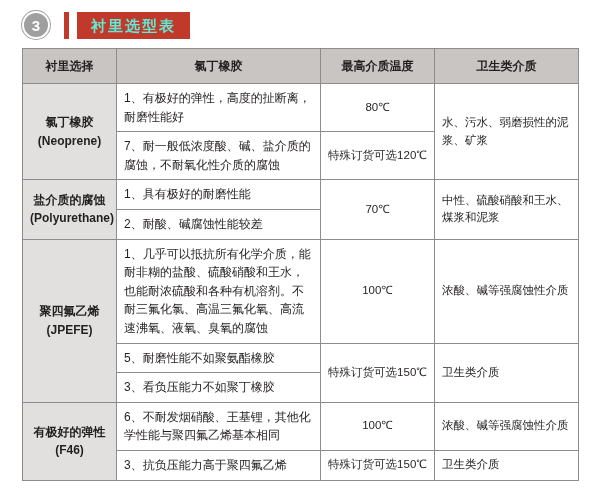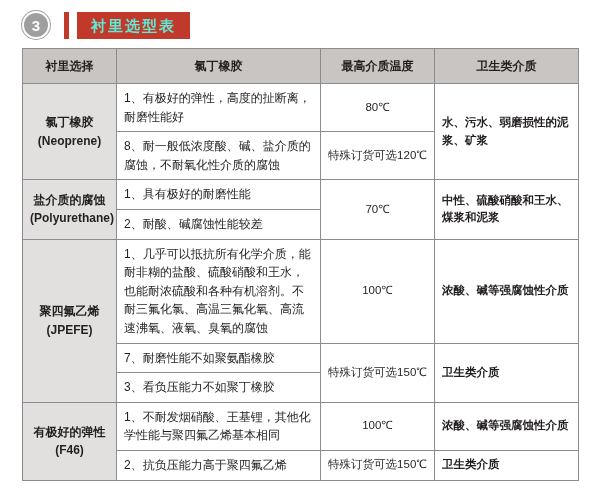--- a/index.html
+++ b/index.html
@@ -102,21 +102,20 @@
     font-size: 12px;
   }
   td.temp {
     text-align: center;
     font-size: 11.5px;
     margin-top: 8px;
   }
   td.scope {
     text-align: left;
     font-size: 11.5px;
-    font-weight: bold;
   }
   .col1 { width: 94px; }
   .col2 { width: 204px; }
   .col3 { width: 114px; }
   .col4 { width: 144px; }
 </style>
 </head>
 <body>
 
 <div class="page">
@@ -150,21 +149,21 @@
         <tr>
           <td class="lining" rowspan="2">
             <div>氯丁橡胶</div>
             <div>(Neoprene)</div>
           </td>
           <td class="perf">1、有极好的弹性，高度的扯断离，耐磨性能好</td>
           <td class="temp">80℃</td>
           <td class="scope" rowspan="2">水、污水、弱磨损性的泥浆、矿浆</td>
         </tr>
         <tr>
-          <td class="perf">8、耐一般低浓度酸、碱、盐介质的腐蚀，不耐氧化性介质的腐蚀</td>
+          <td class="perf">7、耐一般低浓度酸、碱、盐介质的腐蚀，不耐氧化性介质的腐蚀</td>
           <td class="temp">特殊订货可选120℃</td>
         </tr>
 
         <tr>
           <td class="lining" rowspan="2">
             <div>盐介质的腐蚀</div>
             <div>(Polyurethane)</div>
           </td>
           <td class="perf">1、具有极好的耐磨性能</td>
           <td class="temp" rowspan="2">70℃</td>
@@ -177,39 +176,39 @@
         <tr>
           <td class="lining" rowspan="3">
             <div>聚四氟乙烯</div>
             <div>(JPEFE)</div>
           </td>
           <td class="perf">1、几乎可以抵抗所有化学介质，能耐非糊的盐酸、硫酸硝酸和王水，也能耐浓硫酸和各种有机溶剂。不耐三氟化氯、高温三氟化氧、高流速沸氧、液氧、臭氧的腐蚀</td>
           <td class="temp">100℃</td>
           <td class="scope">浓酸、碱等强腐蚀性介质</td>
         </tr>
         <tr>
-          <td class="perf">7、耐磨性能不如聚氨酯橡胶</td>
+          <td class="perf">5、耐磨性能不如聚氨酯橡胶</td>
           <td class="temp" rowspan="2">特殊订货可选150℃</td>
           <td class="scope" rowspan="2">卫生类介质</td>
         </tr>
         <tr>
           <td class="perf">3、看负压能力不如聚丁橡胶</td>
         </tr>
 
         <tr>
           <td class="lining" rowspan="2">
             <div>有极好的弹性</div>
             <div>(F46)</div>
           </td>
-          <td class="perf">1、不耐发烟硝酸、王基锂，其他化学性能与聚四氟乙烯基本相同</td>
+          <td class="perf">6、不耐发烟硝酸、王基锂，其他化学性能与聚四氟乙烯基本相同</td>
           <td class="temp">100℃</td>
           <td class="scope">浓酸、碱等强腐蚀性介质</td>
         </tr>
         <tr>
-          <td class="perf">2、抗负压能力高于聚四氟乙烯</td>
+          <td class="perf">3、抗负压能力高于聚四氟乙烯</td>
           <td class="temp">特殊订货可选150℃</td>
           <td class="scope">卫生类介质</td>
         </tr>
       </tbody>
     </table>
   </div>
 
 </div>
 
 </body></html>

